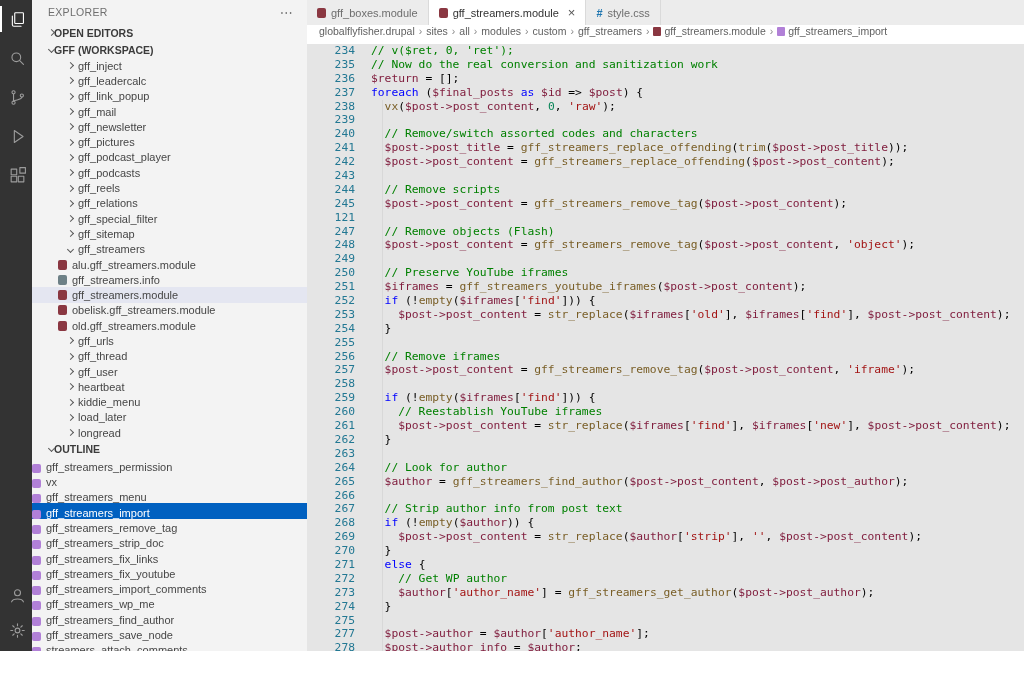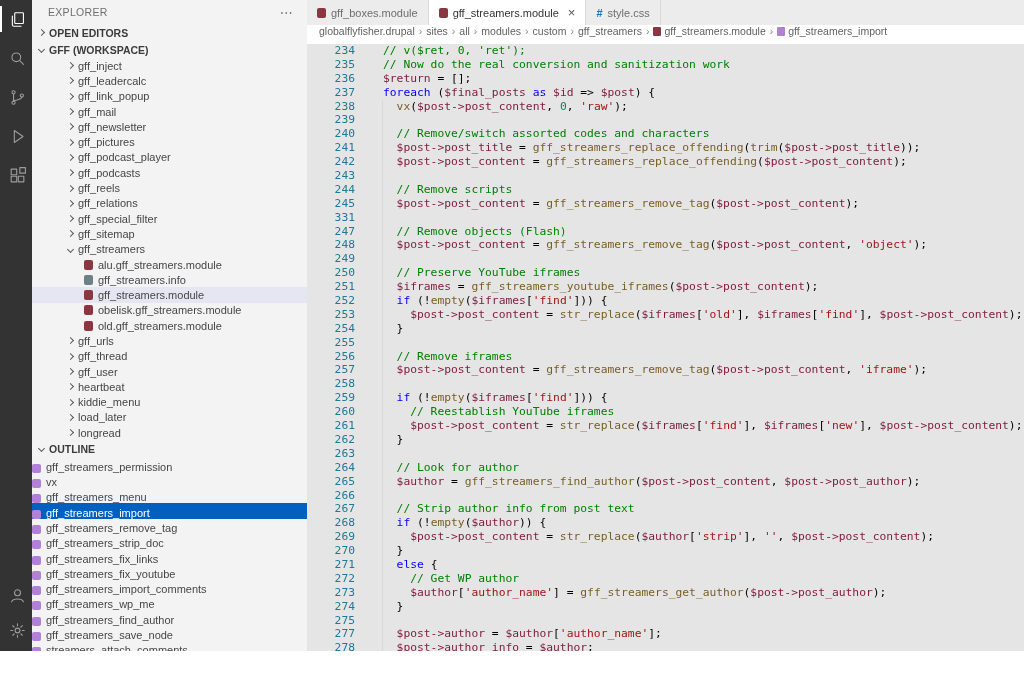--- a/index.html
+++ b/index.html
@@ -13,26 +13,26 @@
   .ab-group.top{padding-top:6px;gap:13px}
   .ab-group.bottom{margin-top:auto;padding-bottom:8px;gap:9px}
   .ab-item{width:32px;height:26px;display:flex;align-items:center;justify-content:center;color:#9c9c9c;cursor:pointer;border-left:2px solid transparent}
   .ab-item.active{color:#fff;border-left:2px solid #fff}
   .ab-item svg{width:19px;height:19px}
 
   
   .sidebar{width:275px;background:var(--sidebar-bg);flex:none;display:flex;flex-direction:column;overflow:hidden}
   .sb-header{height:24px;flex:none;display:flex;align-items:center;justify-content:space-between;padding:0 14px 0 16px;color:#6f6f6f;font-size:10.5px;letter-spacing:.3px}
   .more{color:#555;font-size:13px;cursor:pointer}
-  .section-row{height:17px;flex:none;display:flex;align-items:center;font-weight:700;color:#3b3b3b;padding-left:7px;gap:5px;cursor:pointer;font-size:10.5px}
+  .section-row{height:17px;flex:none;display:flex;align-items:center;font-weight:700;color:#3b3b3b;padding-left:17px;cursor:pointer;font-size:10.5px}
   .chev{width:5px;height:5px;border-right:1px solid #5a5a5a;border-bottom:1px solid #5a5a5a;display:inline-block;flex:none}
   .chev.right{transform:rotate(-45deg)}
   .chev.down{transform:rotate(45deg)}
   .trow{height:15.3px;display:flex;align-items:center;gap:5px;padding-left:36px;cursor:pointer;color:#464646;white-space:nowrap}
-  .trow.child{padding-left:52px}
+  .trow.child{padding-left:26px}
   .trow.sel{background:var(--inactive-selection)}
   .fico{width:9px;height:10px;border-radius:2px;flex:none}
   .fico.module{background:var(--module-icon)}
   .fico.info{background:var(--info-icon)}
   .tlabel{white-space:nowrap}
   .outline-row{height:15.3px;display:flex;align-items:flex-end;gap:5px;padding-left:0;cursor:pointer;color:#464646;white-space:nowrap}
   .outline-row.sel{background:var(--accent-selection);color:#fff}
   .sym{width:9px;height:9px;border-radius:2px;background:var(--symbol-method);flex:none}
 
   
@@ -47,21 +47,21 @@
   .breadcrumb{height:19px;flex:none;display:flex;align-items:flex-start;padding-left:12px;gap:3px;font-size:10.5px;color:#616161;background:#fff;white-space:nowrap}
   .bc-item{display:flex;align-items:center;gap:3px;cursor:pointer}
   .bc-sep{color:#8a8a8a;margin:0 1px}
   .bc-ico{width:8px;height:9px;border-radius:1px;display:inline-block}
   .bc-ico.module-file-icon{background:var(--module-icon)}
   .bc-ico.method-icon{background:var(--symbol-method)}
 
   .codewrap{flex:1;position:relative;overflow:hidden;font-family:"DejaVu Sans Mono","Liberation Mono",monospace;font-size:11.3px}
   .cline{display:flex;height:13.9px;line-height:13.9px;white-space:pre}
   .ln{width:48px;text-align:right;color:var(--line-number);flex:none}
-  .lc{margin-left:28px}
+  .lc{margin-left:16px}
   .tk-c{color:var(--comment)}
   .tk-k{color:var(--keyword)}
   .tk-v{color:var(--variable)}
   .tk-s{color:var(--string)}
   .tk-f{color:var(--function)}
   .tk-n{color:var(--number)}
   .tk-p{color:var(--plain)}
   .indent-guide{position:absolute;left:75px;top:55.6px;height:570px;width:1px;background:#d8d8d8}
 </style>
 </head>
@@ -362,21 +362,21 @@
           <div class="cline"><span class="ln">236</span><span class="lc"><span class="tk-v">$return</span><span class="tk-p"> = [];</span></span></div>
           <div class="cline"><span class="ln">237</span><span class="lc"><span class="tk-k">foreach</span><span class="tk-p"> (</span><span class="tk-v">$final_posts</span><span class="tk-p"> </span><span class="tk-k">as</span><span class="tk-p"> </span><span class="tk-v">$id</span><span class="tk-p"> =&gt; </span><span class="tk-v">$post</span><span class="tk-p">) {</span></span></div>
           <div class="cline"><span class="ln">238</span><span class="lc"><span class="tk-p">  </span><span class="tk-f">vx</span><span class="tk-p">(</span><span class="tk-v">$post-&gt;post_content</span><span class="tk-p">, </span><span class="tk-n">0</span><span class="tk-p">, </span><span class="tk-s">'raw'</span><span class="tk-p">);</span></span></div>
           <div class="cline"><span class="ln">239</span><span class="lc"></span></div>
           <div class="cline"><span class="ln">240</span><span class="lc"><span class="tk-p">  </span><span class="tk-c">// Remove/switch assorted codes and characters</span></span></div>
           <div class="cline"><span class="ln">241</span><span class="lc"><span class="tk-p">  </span><span class="tk-v">$post-&gt;post_title</span><span class="tk-p"> = </span><span class="tk-f">gff_streamers_replace_offending</span><span class="tk-p">(</span><span class="tk-f">trim</span><span class="tk-p">(</span><span class="tk-v">$post-&gt;post_title</span><span class="tk-p">));</span></span></div>
           <div class="cline"><span class="ln">242</span><span class="lc"><span class="tk-p">  </span><span class="tk-v">$post-&gt;post_content</span><span class="tk-p"> = </span><span class="tk-f">gff_streamers_replace_offending</span><span class="tk-p">(</span><span class="tk-v">$post-&gt;post_content</span><span class="tk-p">);</span></span></div>
           <div class="cline"><span class="ln">243</span><span class="lc"></span></div>
           <div class="cline"><span class="ln">244</span><span class="lc"><span class="tk-p">  </span><span class="tk-c">// Remove scripts</span></span></div>
           <div class="cline"><span class="ln">245</span><span class="lc"><span class="tk-p">  </span><span class="tk-v">$post-&gt;post_content</span><span class="tk-p"> = </span><span class="tk-f">gff_streamers_remove_tag</span><span class="tk-p">(</span><span class="tk-v">$post-&gt;post_content</span><span class="tk-p">);</span></span></div>
-          <div class="cline"><span class="ln">331</span><span class="lc"></span></div>
+          <div class="cline"><span class="ln">121</span><span class="lc"></span></div>
           <div class="cline"><span class="ln">247</span><span class="lc"><span class="tk-p">  </span><span class="tk-c">// Remove objects (Flash)</span></span></div>
           <div class="cline"><span class="ln">248</span><span class="lc"><span class="tk-p">  </span><span class="tk-v">$post-&gt;post_content</span><span class="tk-p"> = </span><span class="tk-f">gff_streamers_remove_tag</span><span class="tk-p">(</span><span class="tk-v">$post-&gt;post_content</span><span class="tk-p">, </span><span class="tk-s">'object'</span><span class="tk-p">);</span></span></div>
           <div class="cline"><span class="ln">249</span><span class="lc"></span></div>
           <div class="cline"><span class="ln">250</span><span class="lc"><span class="tk-p">  </span><span class="tk-c">// Preserve YouTube iframes</span></span></div>
           <div class="cline"><span class="ln">251</span><span class="lc"><span class="tk-p">  </span><span class="tk-v">$iframes</span><span class="tk-p"> = </span><span class="tk-f">gff_streamers_youtube_iframes</span><span class="tk-p">(</span><span class="tk-v">$post-&gt;post_content</span><span class="tk-p">);</span></span></div>
           <div class="cline"><span class="ln">252</span><span class="lc"><span class="tk-p">  </span><span class="tk-k">if</span><span class="tk-p"> (!</span><span class="tk-f">empty</span><span class="tk-p">(</span><span class="tk-v">$iframes</span><span class="tk-p">[</span><span class="tk-s">'find'</span><span class="tk-p">])) {</span></span></div>
           <div class="cline"><span class="ln">253</span><span class="lc"><span class="tk-p">    </span><span class="tk-v">$post-&gt;post_content</span><span class="tk-p"> = </span><span class="tk-f">str_replace</span><span class="tk-p">(</span><span class="tk-v">$iframes</span><span class="tk-p">[</span><span class="tk-s">'old'</span><span class="tk-p">], </span><span class="tk-v">$iframes</span><span class="tk-p">[</span><span class="tk-s">'find'</span><span class="tk-p">], </span><span class="tk-v">$post-&gt;post_content</span><span class="tk-p">);</span></span></div>
           <div class="cline"><span class="ln">254</span><span class="lc"><span class="tk-p">  }</span></span></div>
           <div class="cline"><span class="ln">255</span><span class="lc"></span></div>
           <div class="cline"><span class="ln">256</span><span class="lc"><span class="tk-p">  </span><span class="tk-c">// Remove iframes</span></span></div>

